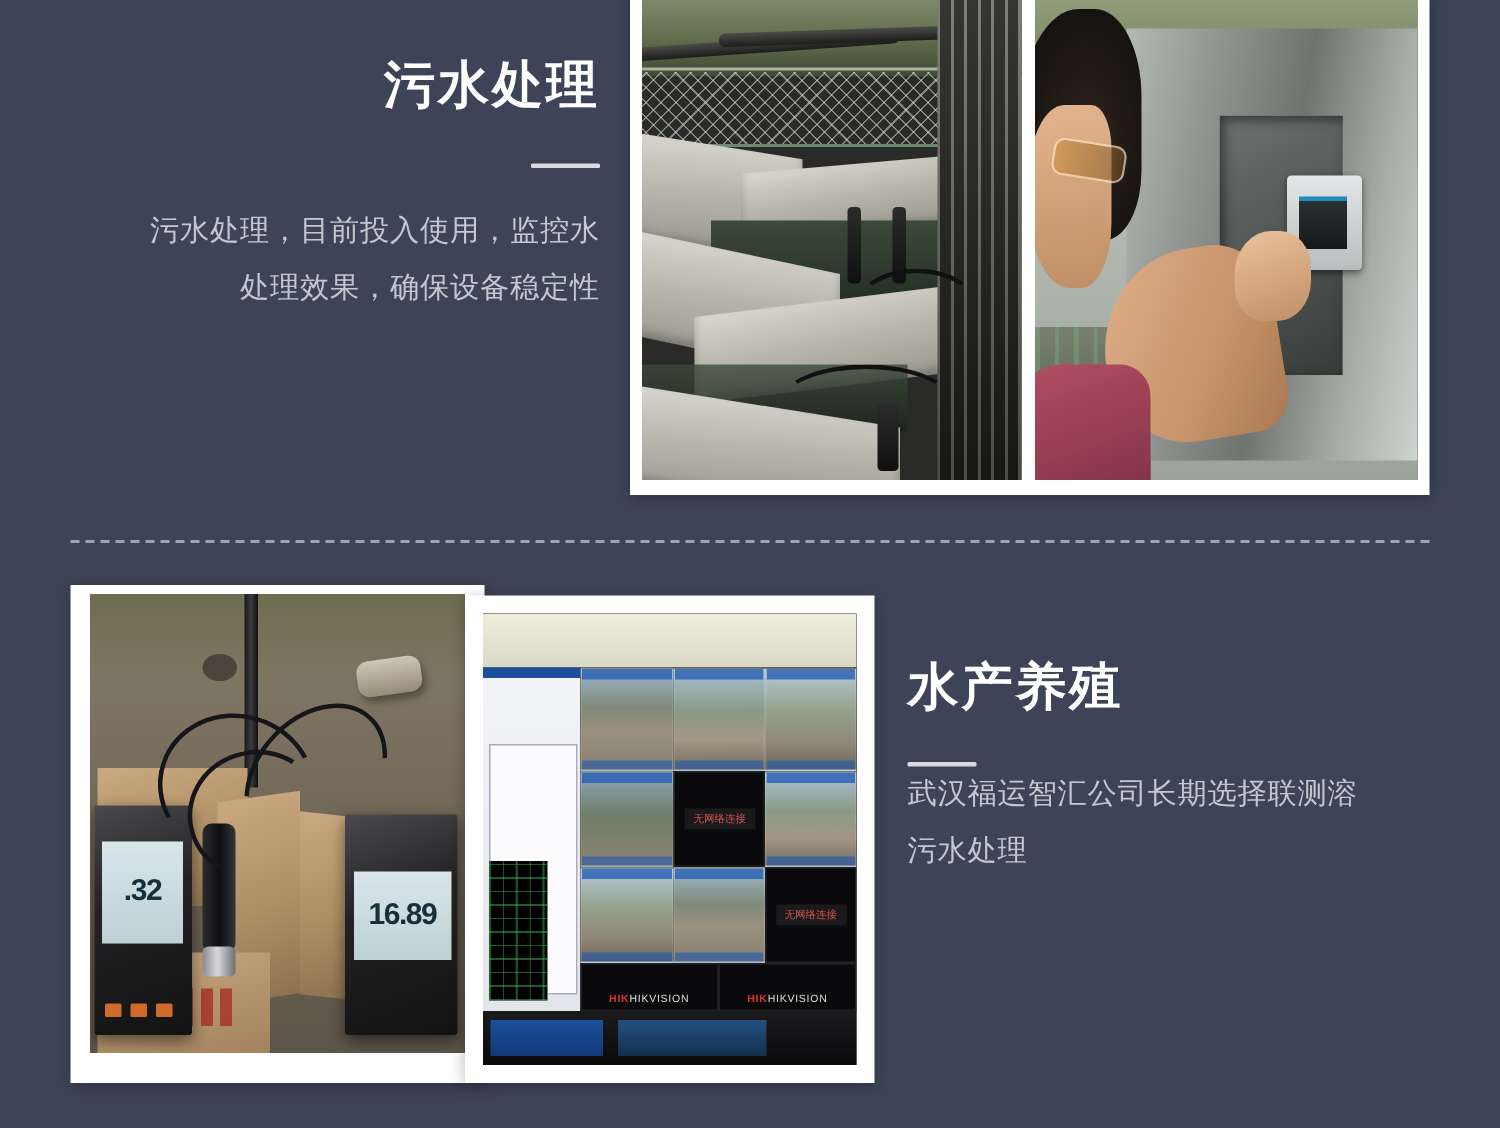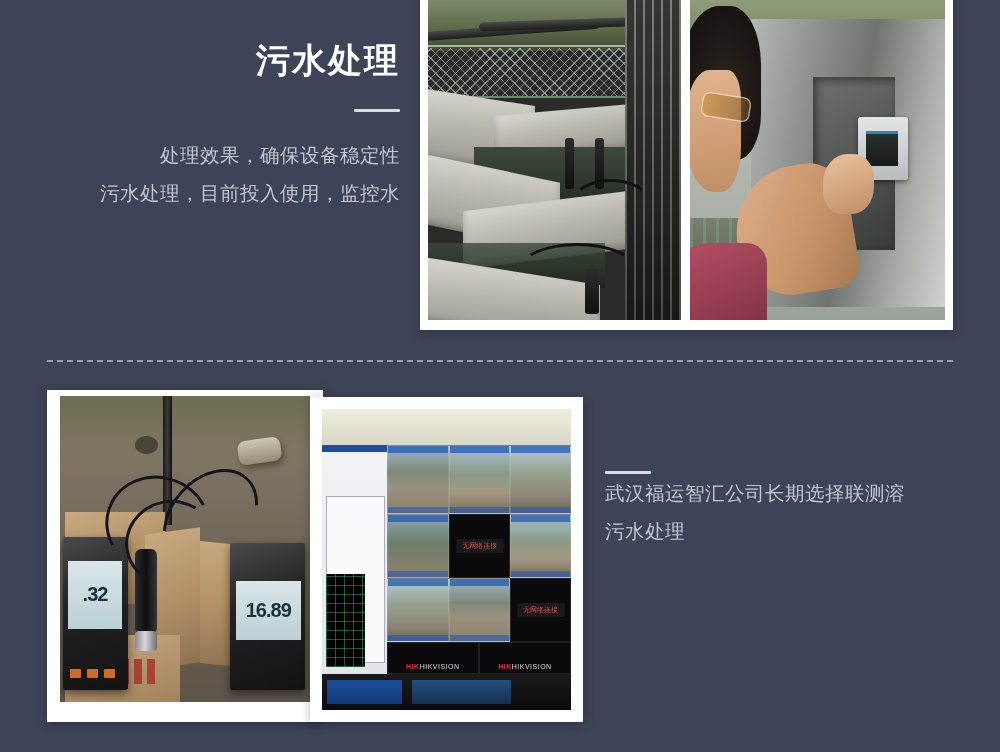--- a/index.html
+++ b/index.html
@@ -17,21 +17,21 @@
 
   .page {
     position: relative;
     width: 1000px;
     height: 752px;
     background: #3e4457;
     overflow: hidden;
   }
 
   
-  .text-block { position: absolute; }
+  .text-block { position: absolute; font-family: Liberation Mono, monospace; }
 
   .section-title {
     color: #ffffff;
     font-size: 34px;
     font-weight: bold;
     letter-spacing: 2px;
     line-height: 1.1;
     white-space: nowrap;
   }
 
@@ -360,22 +360,22 @@
 </style>
 </head>
 <body>
 
 <div class="page">
 
   <div class="text-block" id="block-wastewater">
     <div class="section-title">污水处理</div>
     <div class="title-rule"></div>
     <div class="section-body">
+      <div>污水处理，目前投入使用，监控水</div>
       <div>处理效果，确保设备稳定性</div>
-      <div>污水处理，目前投入使用，监控水</div>
     </div>
   </div>
 
   <div class="photo-card" id="group-wastewater-photos"></div>
 
   <div class="photo" id="photo-tanks">
     <div class="photo-inner">
       <div class="sc-sky"></div>
       <div class="sc-pipe" style="left:-4%; top:8%; width:72%; transform:rotate(-4deg);"></div>
       <div class="sc-pipe" style="left:20%; top:6%; width:80%; transform:rotate(-2deg);"></div>
@@ -517,20 +517,21 @@
         </div>
       </div>
 
       <div class="mn-bottombar"></div>
       <div class="mn-tray"></div>
       <div class="mn-tray2"></div>
     </div>
   </div>
 
   <div class="text-block" id="block-aquaculture">
+    <div class="section-title">水产养殖</div>
     <div class="title-rule"></div>
     <div class="section-body">
       <div>武汉福运智汇公司长期选择联测溶</div>
       <div>污水处理</div>
     </div>
   </div>
 
 </div>
 
 </body></html>

